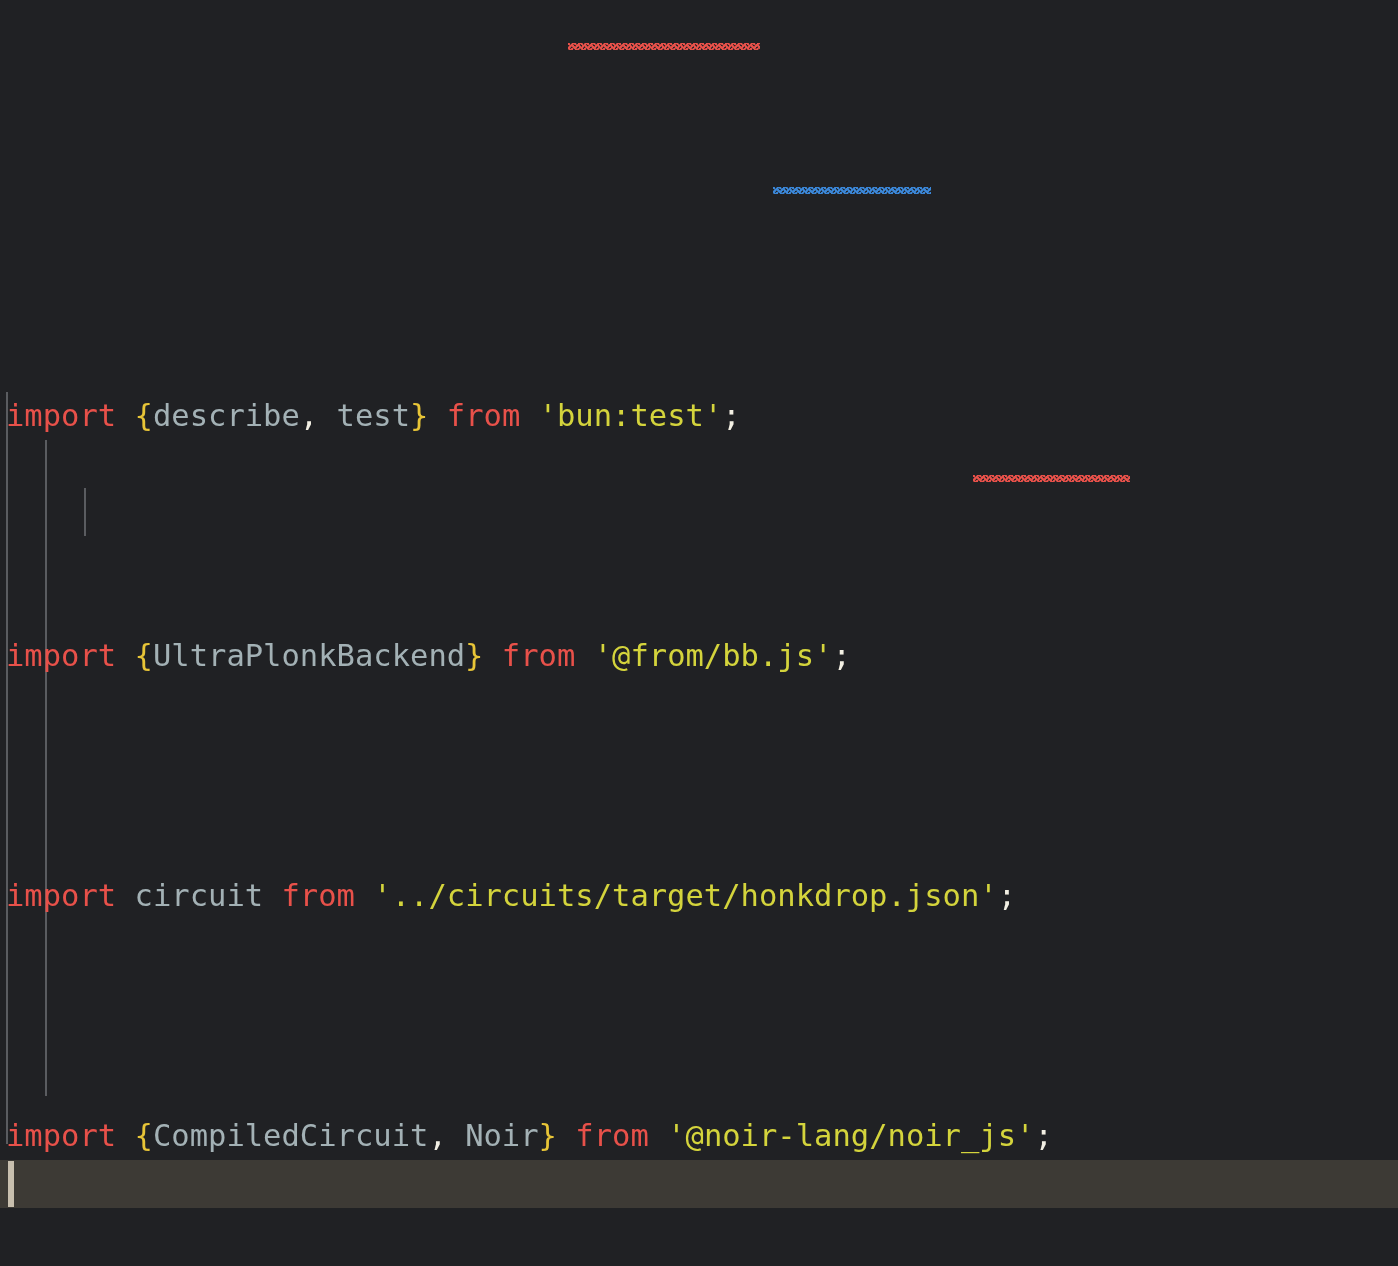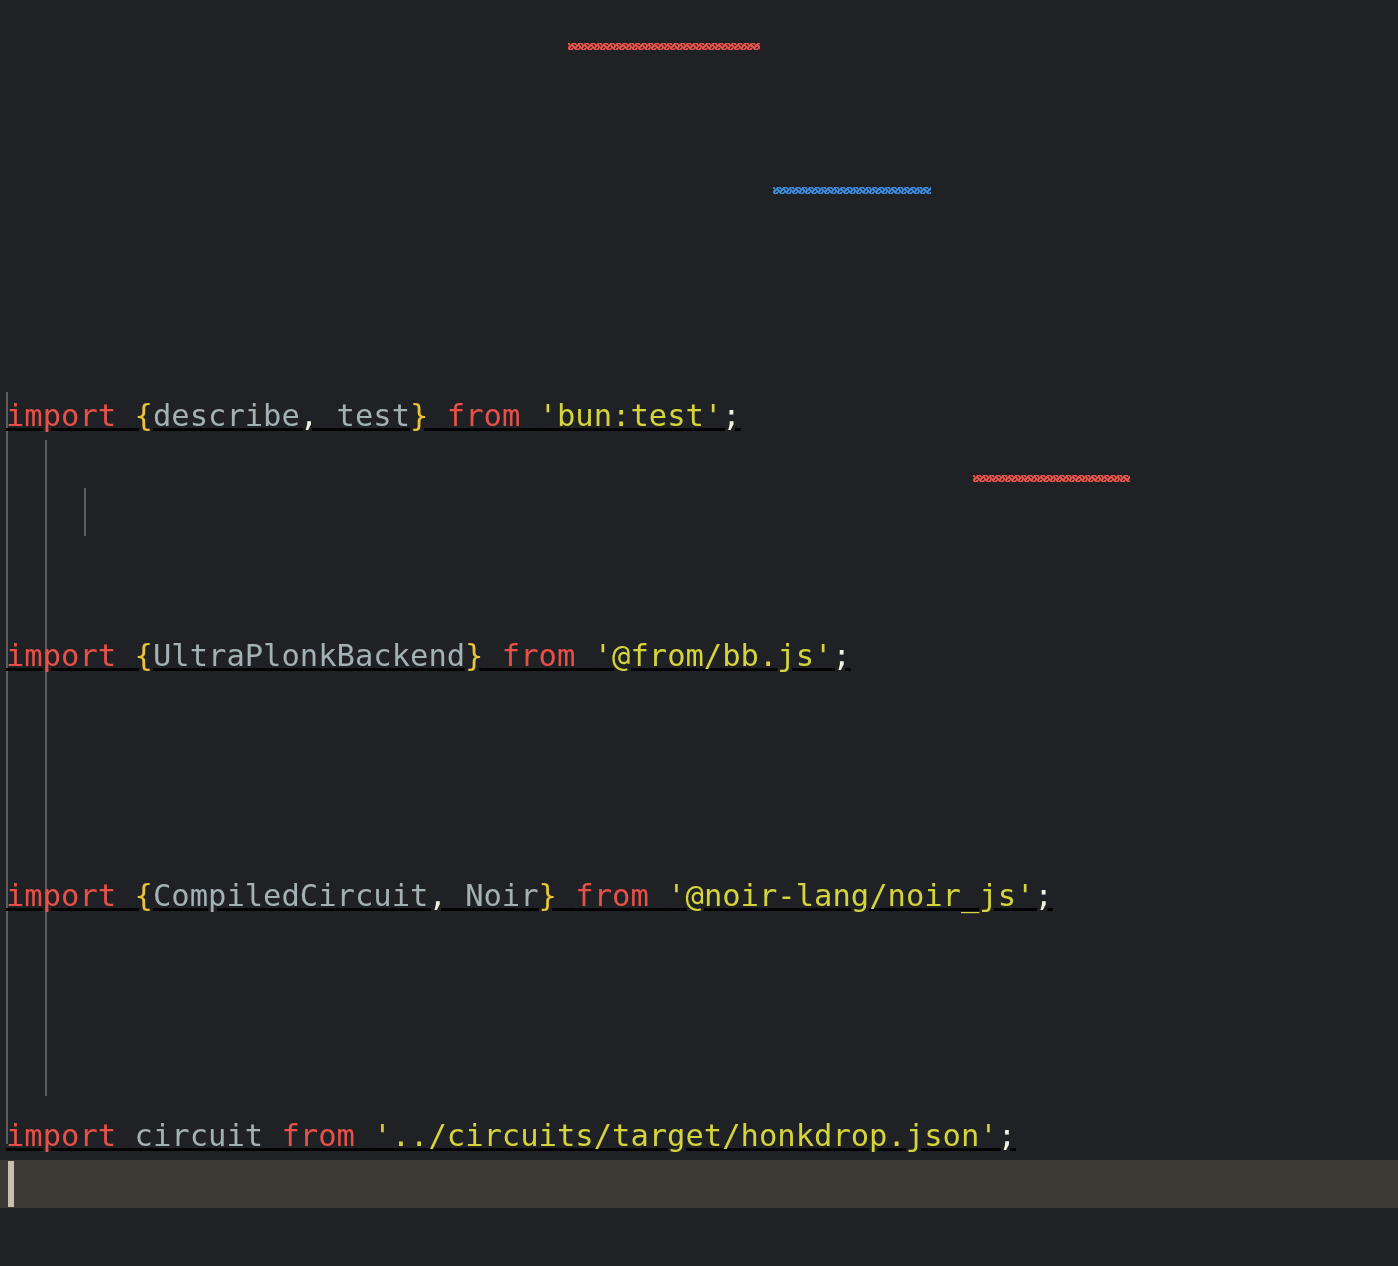--- a/index.html
+++ b/index.html
@@ -34,21 +34,20 @@
     white-space: pre;
     tab-size: 2;
   }
 
   .ln {
     height: 48px;
     white-space: pre;
     position: relative;
     z-index: 2;
     padding-left: 6px;
-    text-decoration: underline;
   }
 
   
   .guide {
     position: absolute;
     width: 2px;
     background: #5a5c60;
     z-index: 1;
   }
 
@@ -121,24 +120,24 @@
     
     <div class="ln"><span class="t-dim"></span></div>
 
     
     <div class="ln"><span class="t-kw">import</span><span class="t-plain"> </span><span class="t-brace">{</span><span class="t-id">describe</span><span class="t-plain">,</span><span> </span><span class="t-id">test</span><span class="t-brace">}</span><span> </span><span class="t-kw">from</span><span> </span><span class="t-str">'bun:test'</span><span class="t-plain">;</span></div>
 
     
     <div class="ln"><span class="t-kw">import</span><span> </span><span class="t-brace">{</span><span class="t-id">UltraPlonkBackend</span><span class="t-brace">}</span><span> </span><span class="t-kw">from</span><span> </span><span class="t-str">'@from/bb.js'</span><span class="t-plain">;</span></div>
 
     
+    <div class="ln"><span class="t-kw">import</span><span> </span><span class="t-id">circuit</span><span> </span><span class="t-kw">from</span><span> </span><span class="t-str">'../circuits/target/honkdrop.json'</span><span class="t-plain">;</span></div>
+
+    
     <div class="ln"><span class="t-kw">import</span><span> </span><span class="t-brace">{</span><span class="t-id">CompiledCircuit</span><span class="t-plain">,</span><span> </span><span class="t-id">Noir</span><span class="t-brace">}</span><span> </span><span class="t-kw">from</span><span> </span><span class="t-str">'@noir-lang/noir_js'</span><span class="t-plain">;</span></div>
-
-    
-    <div class="ln"><span class="t-kw">import</span><span> </span><span class="t-id">circuit</span><span> </span><span class="t-kw">from</span><span> </span><span class="t-str">'../circuits/target/honkdrop.json'</span><span class="t-plain">;</span></div>
 
     
     
 
     
     
 
     
     
 

